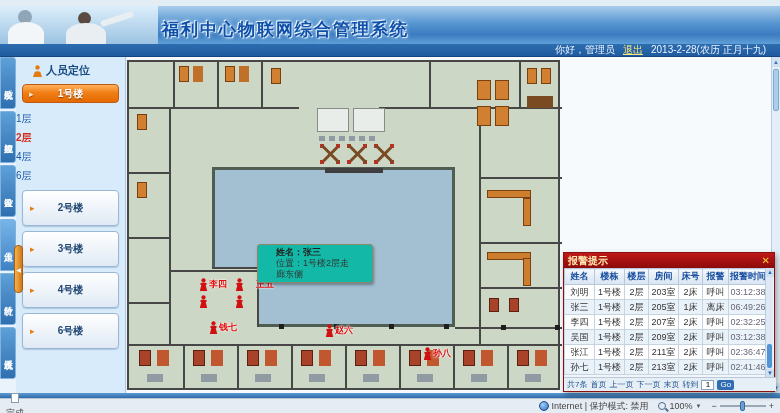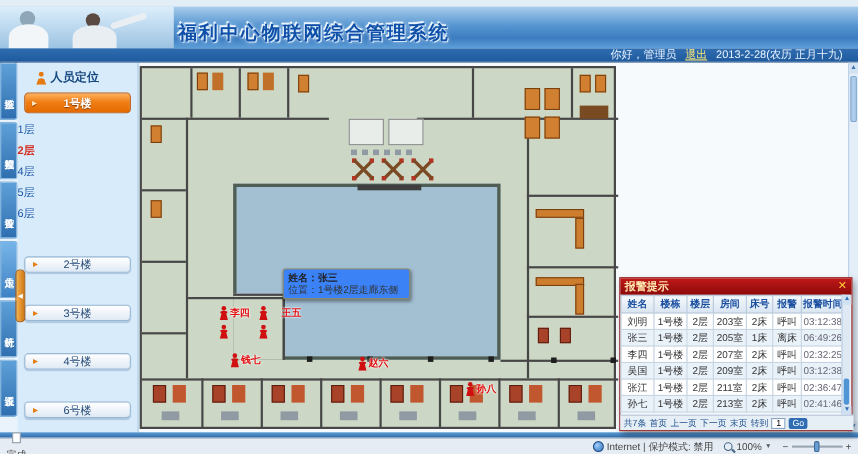--- a/index.html
+++ b/index.html
@@ -42,24 +42,24 @@
     background:linear-gradient(180deg,#ffb25e,#f07f16 45%,#e56a00);
     border:1px solid #c05a10; color:#fff; font-size:10px; font-weight:bold;
     display:flex; align-items:center; justify-content:center; cursor:pointer;
     text-shadow:0 1px 1px #8a3c00; }
   .bldg-active::before { content:"▸"; position:absolute; left:6px; color:#ffe9c8; font-size:9px; }
   .floor-list { padding:2px 0; }
   .floor { height:19px; line-height:19px; font-size:10px;
     color:#1a56a8; cursor:pointer; }
   .floor.cur { color:#d42b1e; font-weight:bold; }
   .bldg-list { padding:3px 6px; display:flex; flex-direction:column; gap:5px; }
-  .bldg { position:relative; height:15px; border-radius:4px;
+  .bldg { position:relative; height:36px; border-radius:4px;
     background:linear-gradient(180deg,#ffffff,#dfe9f4); border:1px solid #9ab8d4;
-    color:#234a77; font-size:10px; font-weight:normal; display:flex; align-items:center;
-    justify-content:center; cursor:pointer; box-shadow:0 1px 1px rgba(90,130,170,.35);margin-top:24px; }
+    color:#234a77; font-size:10px; font-weight:bold; display:flex; align-items:center;
+    justify-content:center; cursor:pointer; box-shadow:0 1px 1px rgba(90,130,170,.35); }
   .bldg::before { content:"▸"; position:absolute; left:7px; color:#e57a10; font-size:9px; }
   .collapser { position:absolute; left:-2px; top:188px; width:9px; height:48px;
     background:linear-gradient(90deg,#f5b24e,#d07818); border:1px solid #a85c10;
     border-radius:4px; display:flex; align-items:center; justify-content:center;
     color:#fff; font-size:6px; cursor:pointer; z-index:5; }
 
   
   .main-bg { position:absolute; left:127px; top:57px; width:645px; height:336px; background:#f6fafd; }
   .plan { position:absolute; left:127px; top:60px; width:433px; height:330px;
     background:#ccd7c5; border:2px solid #474747; }
@@ -89,21 +89,21 @@
   .bunit { position:absolute; top:282px; width:54px; height:46px; border-right:2px solid #474747; }
   .bunit::before { content:""; position:absolute; left:8px; top:6px; width:10px; height:14px;
     background:#a8432a; border:1px solid #5c1f10; box-shadow:18px 0 0 #c1572e; }
   .bunit::after { content:""; position:absolute; left:16px; top:30px; width:16px; height:8px;
     background:#8f9aa3; }
 
   .marker { position:absolute; z-index:12; display:flex; align-items:flex-start; gap:1px; cursor:pointer; }
   .mlabel { font-size:9px; font-weight:bold; color:#e01010; white-space:nowrap;
     text-shadow:0 0 2px #fff,0 0 2px #fff; }
   .tooltip { position:absolute; left:128px; top:182px; width:116px; z-index:15;
-    background:#3b82f6; border:1px solid #8a8a6a; border-radius:3px; padding:2px 4px;
+    background:#14b8a6; border:1px solid #8a8a6a; border-radius:3px; padding:2px 18px;
     box-shadow:1px 2px 3px rgba(0,0,0,.35); font-size:9px; line-height:11px; color:#333; }
   .tooltip .t1 { font-weight:bold; color:#222; }
 
   
   .alarm { position:absolute; left:563px; top:252px; width:212px; height:140px; z-index:20;
     background:#f2f6fb; border:1px solid #8a1010; box-shadow:2px 3px 6px rgba(0,0,0,.35); }
   .alarm-title { height:15px; background:linear-gradient(180deg,#c01818,#8c0a0a);
     color:#ffe9b0; font-size:10px; font-weight:bold; display:flex; align-items:center;
     justify-content:space-between; padding:0 4px; }
   .alarm-close { color:#ffcc33; cursor:pointer; font-size:10px; line-height:10px; }
@@ -194,21 +194,20 @@
       <circle cx="5.5" cy="2.5" r="2.2" fill="#e57a10"></circle>
       <path d="M1 12 L2.8 6.8 Q5.5 5.6 8.2 6.8 L10 12 Z" fill="#e57a10"></path>
     </svg>
     <span>人员定位</span>
   </div>
   <div class="bldg-active">1号楼</div>
   <div class="floor-list">
       <div class="floor">1层</div>
       <div class="floor cur">2层</div>
       <div class="floor">4层</div>
-      <div class="floor">5层</div>
       <div class="floor">6层</div>
     </div>
   <div class="bldg-list">
       <div class="bldg">2号楼</div>
       <div class="bldg">3号楼</div>
       <div class="bldg">4号楼</div>
       <div class="bldg">6号楼</div>
     </div>
 </div>
 

